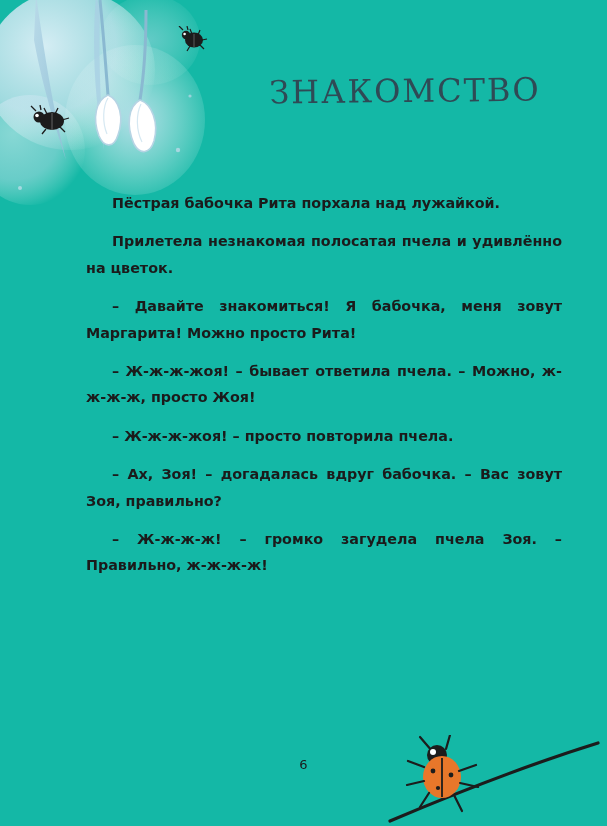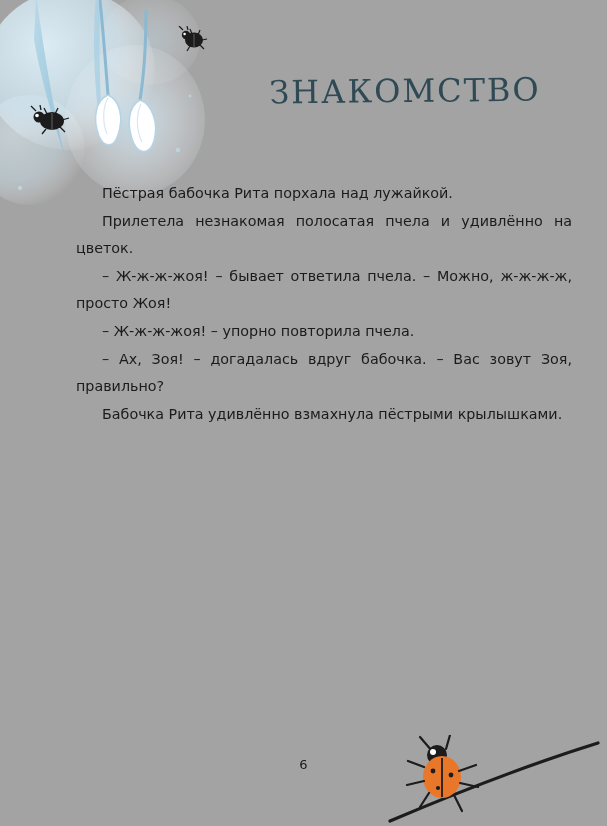--- a/index.html
+++ b/index.html
@@ -11,21 +11,21 @@
     height: 826px;
     background: #ffffff;
     font-family: "DejaVu Sans", sans-serif;
     overflow: hidden;
     position: relative;
   }
   .page {
     position: relative;
     width: 607px;
     height: 826px;
-    background: #a3a3a3;
+    background: #14b8a6;
     overflow: hidden;
   }
 
   
   .corner-art {
     position: absolute;
     left: 0;
     top: 0;
     width: 230px;
     height: 205px;
@@ -84,22 +84,23 @@
     left: 74px;
     top: 178px;
     width: 500px;
     font-family: "DejaVu Sans", sans-serif;
     font-size: 14.3px;
     line-height: 26.4px;
     color: #1b1b1b;
     text-align: justify;
   }
   .body-text p {
-    margin: 2px;
+    margin: 12px;
     text-indent: 26px;
+    font-weight: bold;
   }
   .body-text p.dialog {
     text-indent: 26px;
   }
 
   
   .page-number {
     position: absolute;
     left: 0;
     top: 757px;
@@ -187,21 +188,22 @@
     <circle cx="49" cy="40" r="2.4" fill="#1c1c1c"></circle>
     <circle cx="36" cy="53" r="2.1" fill="#1c1c1c"></circle>
     <path d="M22 32 L6 26 M22 46 L5 50 M27 58 L18 72 M57 36 L74 30 M58 48 L76 52 M52 60 L60 76" stroke="#1c1c1c" stroke-width="2.2" fill="none" stroke-linecap="round"></path>
   </svg>
 
   <div class="title">ЗНАКОМСТВО</div>
 
   <div class="body-text">
     <p>Пёстрая бабочка Рита порхала над лужайкой.</p>
     <p>Прилетела незнакомая полосатая пчела и удивлённо на цветок.</p>
+    <p class="dialog">– Давайте знакомиться! Я бабочка, меня зовут Маргарита! Можно просто Рита!</p>
     <p class="dialog">– Ж-ж-ж-жоя! – бывает ответила пчела. – Можно, ж-ж-ж-ж, просто Жоя!</p>
-    <p class="dialog">– Ж-ж-ж-жоя! – упорно повторила пчела.</p>
+    <p class="dialog">– Ж-ж-ж-жоя! – просто повторила пчела.</p>
     <p class="dialog">– Ах, Зоя! – догадалась вдруг бабочка. – Вас зовут Зоя, правильно?</p>
-    <p>Бабочка Рита удивлённо взмахнула пёстрыми крылышками.</p>
+    <p class="dialog">– Ж-ж-ж-ж! – громко загудела пчела Зоя. – Правильно, ж-ж-ж-ж!</p>
   </div>
 
   <div class="page-number">6</div>
 
 </div>
 
 </body></html>

